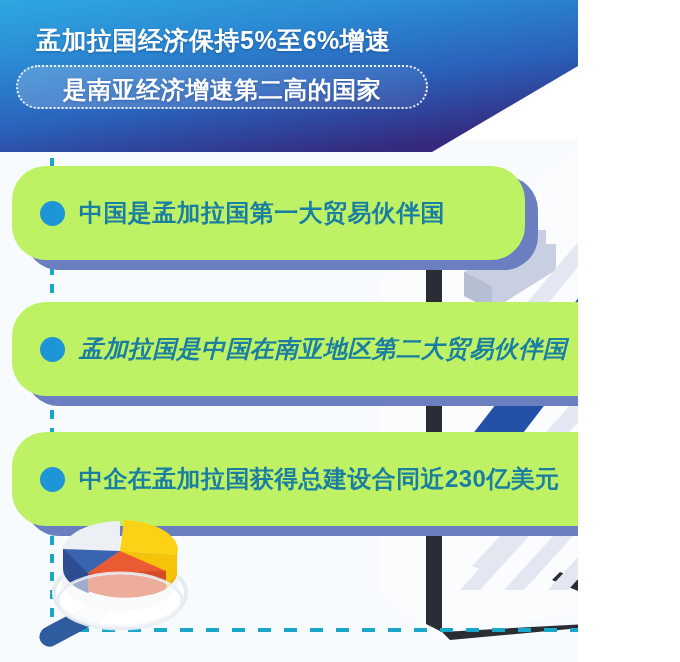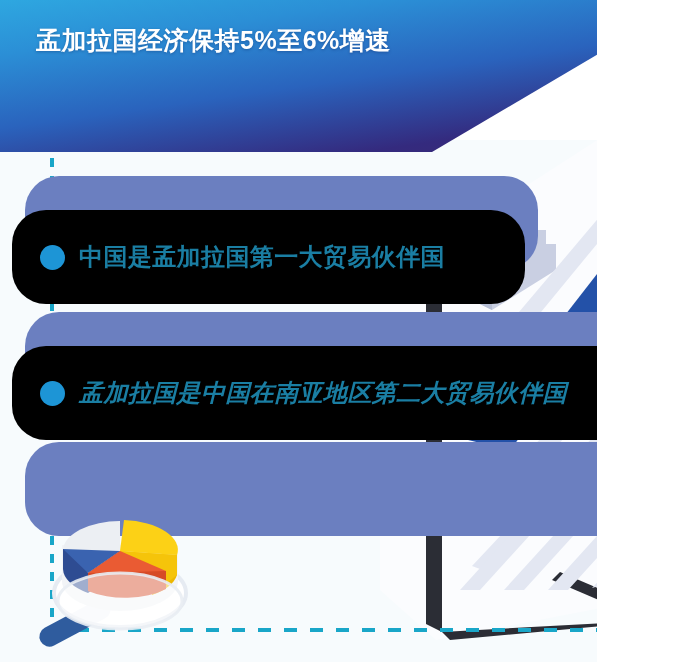--- a/index.html
+++ b/index.html
@@ -10,21 +10,20 @@
   body {
     font-family: "Liberation Sans", "DejaVu Sans", sans-serif;
   }
 
   #infographic {
     position: relative;
     width: 578px;
     height: 662px;
     overflow: hidden;
     background: #ffffff;
-    padding-left: 19px;
   }
 
   
   .bg-wash {
     position: absolute;
     left: 0; top: 140px;
     width: 680px; height: 522px;
     background: #f7fbfd;
   }
 
@@ -119,24 +118,23 @@
     width: 215px;
     height: 175px;
     z-index: 7;
   }
   .pie-illustration svg { display: block; }
 
   
   .card {
     position: absolute;
     box-sizing: border-box;
-    background: #000000;
+    background: #bef264;
     border-radius: 34px;
     z-index: 5;
-    margin-top: 44px;
   }
   .card-shadow {
     position: absolute;
     box-sizing: border-box;
     background: #6b7fc0;
     border-radius: 34px;
     z-index: 4;
   }
   .card-inner {
     position: absolute;
@@ -203,20 +201,23 @@
       <polygon points="100,470 160,404 180,404 120,470" fill="#e3e7f2"></polygon>
       <polygon points="144,470 204,404 224,404 164,470" fill="#e3e7f2"></polygon>
       <polygon points="188,470 248,404 268,404 208,470" fill="#e3e7f2"></polygon>
       <polygon points="232,468 292,404 300,404 252,462" fill="#e3e7f2"></polygon>
       <polygon points="106,398 150,352 170,352 126,398" fill="#e3e7f2"></polygon>
     </svg>
   </div>
 
   <div class="header-banner"></div>
   <div class="header-title">孟加拉国经济保持5%至6%增速</div>
+  <div class="header-pill">
+    <div class="header-pill-text">是南亚经济增速第二高的国家</div>
+  </div>
 
   <div class="dash-vertical"></div>
   <div class="dash-horizontal"></div>
 
   <div class="card-shadow" id="card-0-shadow"></div>
   <div class="card" id="card-0">
     <div class="card-inner">
       <span class="bullet"></span>
       <span class="card-text">中国是孟加拉国第一大贸易伙伴国</span>
     </div>
@@ -224,20 +225,26 @@
 
   <div class="card-shadow" id="card-1-shadow"></div>
   <div class="card" id="card-1">
     <div class="card-inner">
       <span class="bullet"></span>
       <span class="card-text">孟加拉国是中国在南亚地区第二大贸易伙伴国</span>
     </div>
   </div>
 
   <div class="card-shadow" id="card-2-shadow"></div>
+  <div class="card" id="card-2">
+    <div class="card-inner">
+      <span class="bullet"></span>
+      <span class="card-text">中企在孟加拉国获得总建设合同近230亿美元</span>
+    </div>
+  </div>
 
   <div class="pie-illustration">
     <svg width="215" height="175" viewBox="0 0 215 175" xmlns="http://www.w3.org/2000/svg">
 
       <g>
         <rect x="16" y="128" width="78" height="20" rx="10" transform="rotate(-28 55 138)" fill="#2f5c9e"></rect>
       </g>
 
       <ellipse cx="100" cy="108" rx="66" ry="34" fill="#ffffff" opacity="0.95"></ellipse>
       <ellipse cx="100" cy="108" rx="66" ry="34" fill="none" stroke="#e6ebf2" stroke-width="4"></ellipse>

